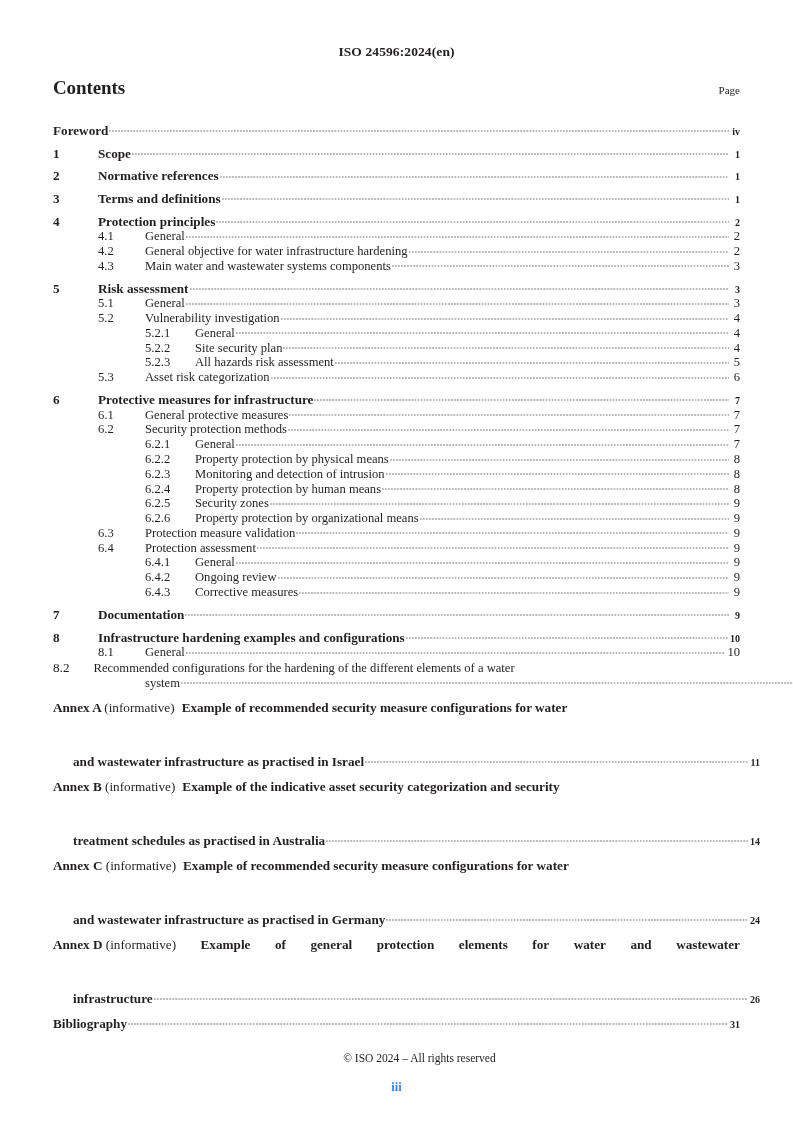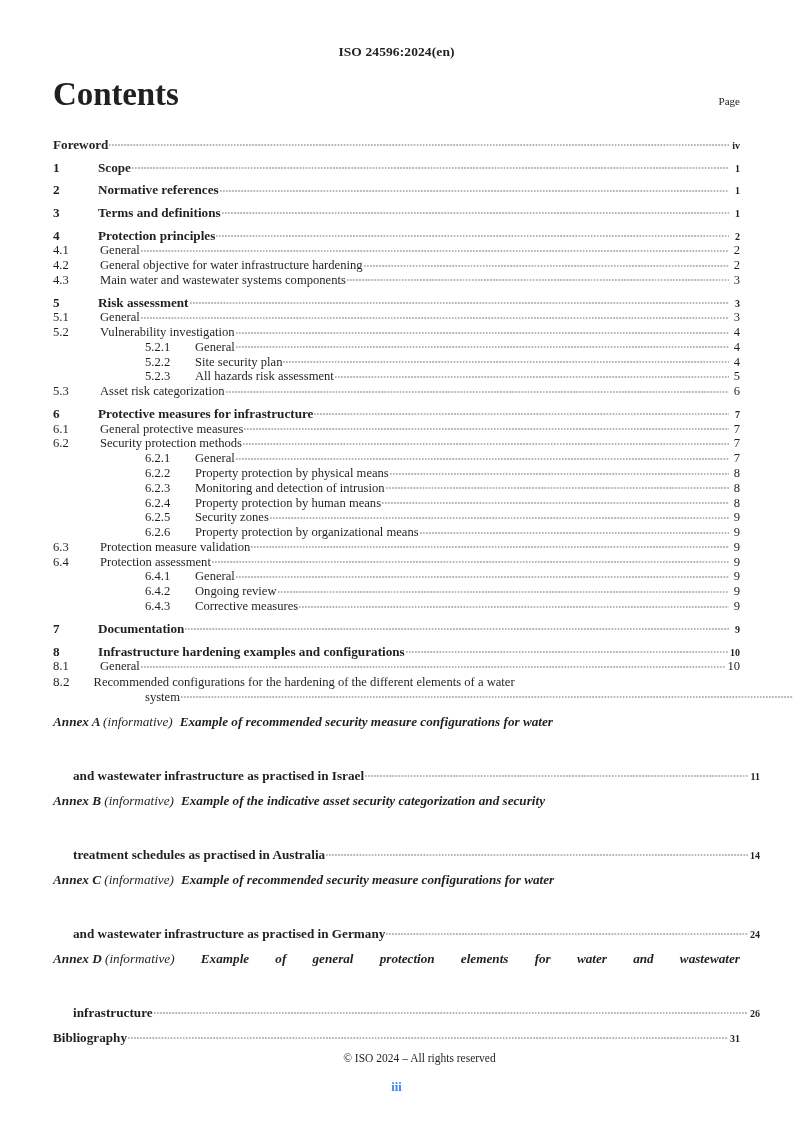--- a/index.html
+++ b/index.html
@@ -39,21 +39,21 @@
   }
 
   
   .toc-head {
     display: flex;
     align-items: baseline;
     justify-content: space-between;
     margin-bottom: 27px;
   }
   .toc-title {
-    font-size: 33px;
+    font-size: 19px;
     font-weight: bold;
     letter-spacing: -.1px;
     line-height: 1;
   }
   .page-label {
     font-size: 11px;
     font-weight: normal;
     color: #231f20;
   }
 
@@ -77,21 +77,21 @@
   .toc-row.annex { margin-top: 12px; }
   .toc-row.biblio { margin-top: 12px; }
   .toc-row:first-child { margin-top: 0; }
 
   
   .num {
     flex: 0 0 auto;
     white-space: nowrap;
   }
   .lvl1 > .num { width: 45px; font-weight: bold; font-size: 13.2px; }
-  .lvl2 > .num { width: 47px; font-weight: normal; font-size: 12.6px; }
+  .lvl2 > .num { width: 47px; margin-left: 45px; font-weight: normal; font-size: 12.6px; }
   .lvl3 > .num { width: 50px; margin-left: 92px; font-weight: normal; font-size: 12.6px; }
 
   
   .entry {
     flex: 1 1 auto;
     display: flex;
     align-items: baseline;
     min-width: 0;
   }
   .label {
@@ -161,21 +161,20 @@
 
   
   .annex {
     display: block;
   }
   .annex .annex-line1 {
     display: block;
     font-size: 13.2px;
     font-weight: bold;
     white-space: nowrap;
-    font-style: italic;
   }
   .annex .annex-line1.justify {
     display: flex;
     justify-content: space-between;
     width: 100%;
   }
   .annex .annex-line1.justify .jw { white-space: pre; text-align: center; }
   .annex .informative {
     font-weight: normal;
   }

